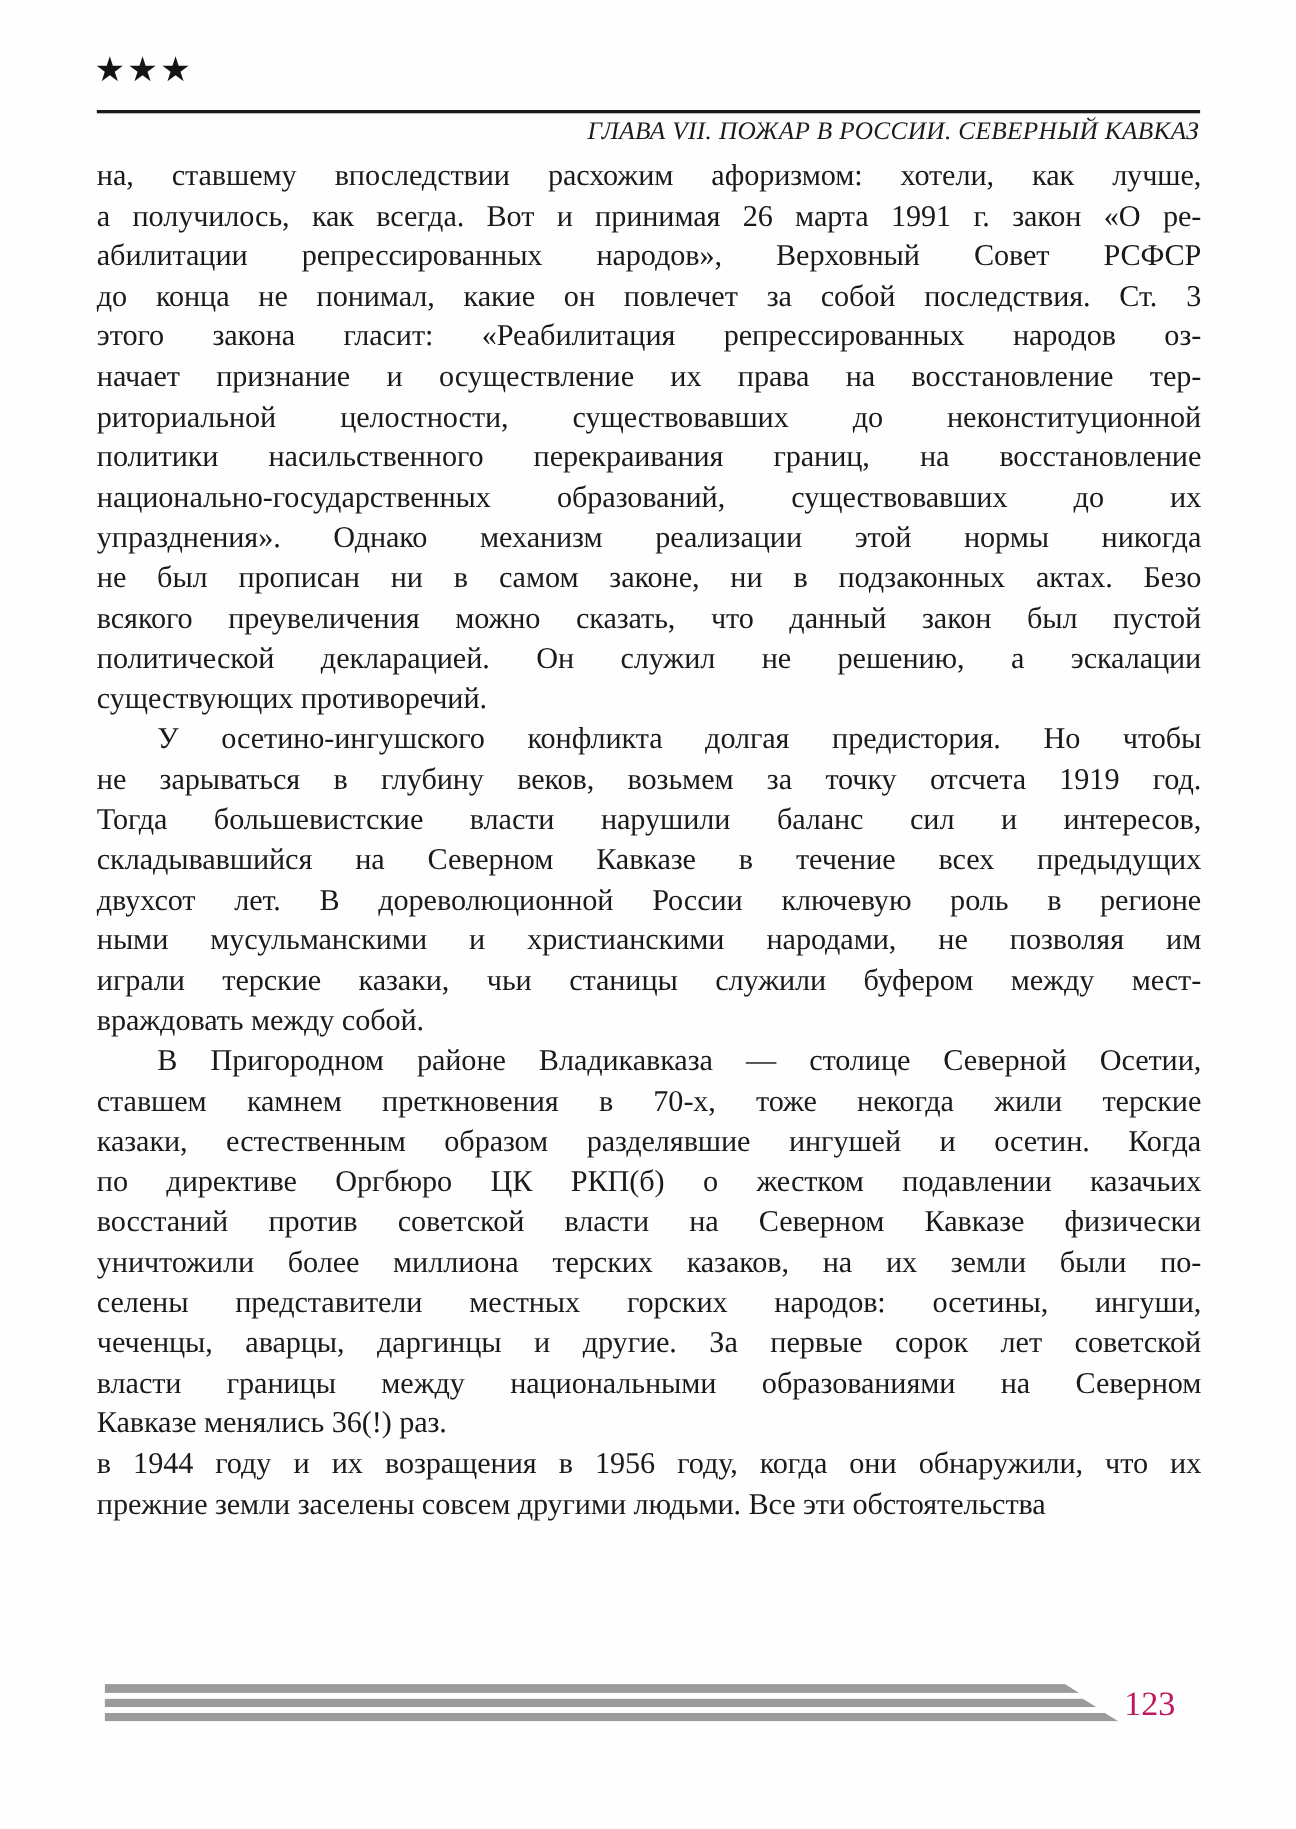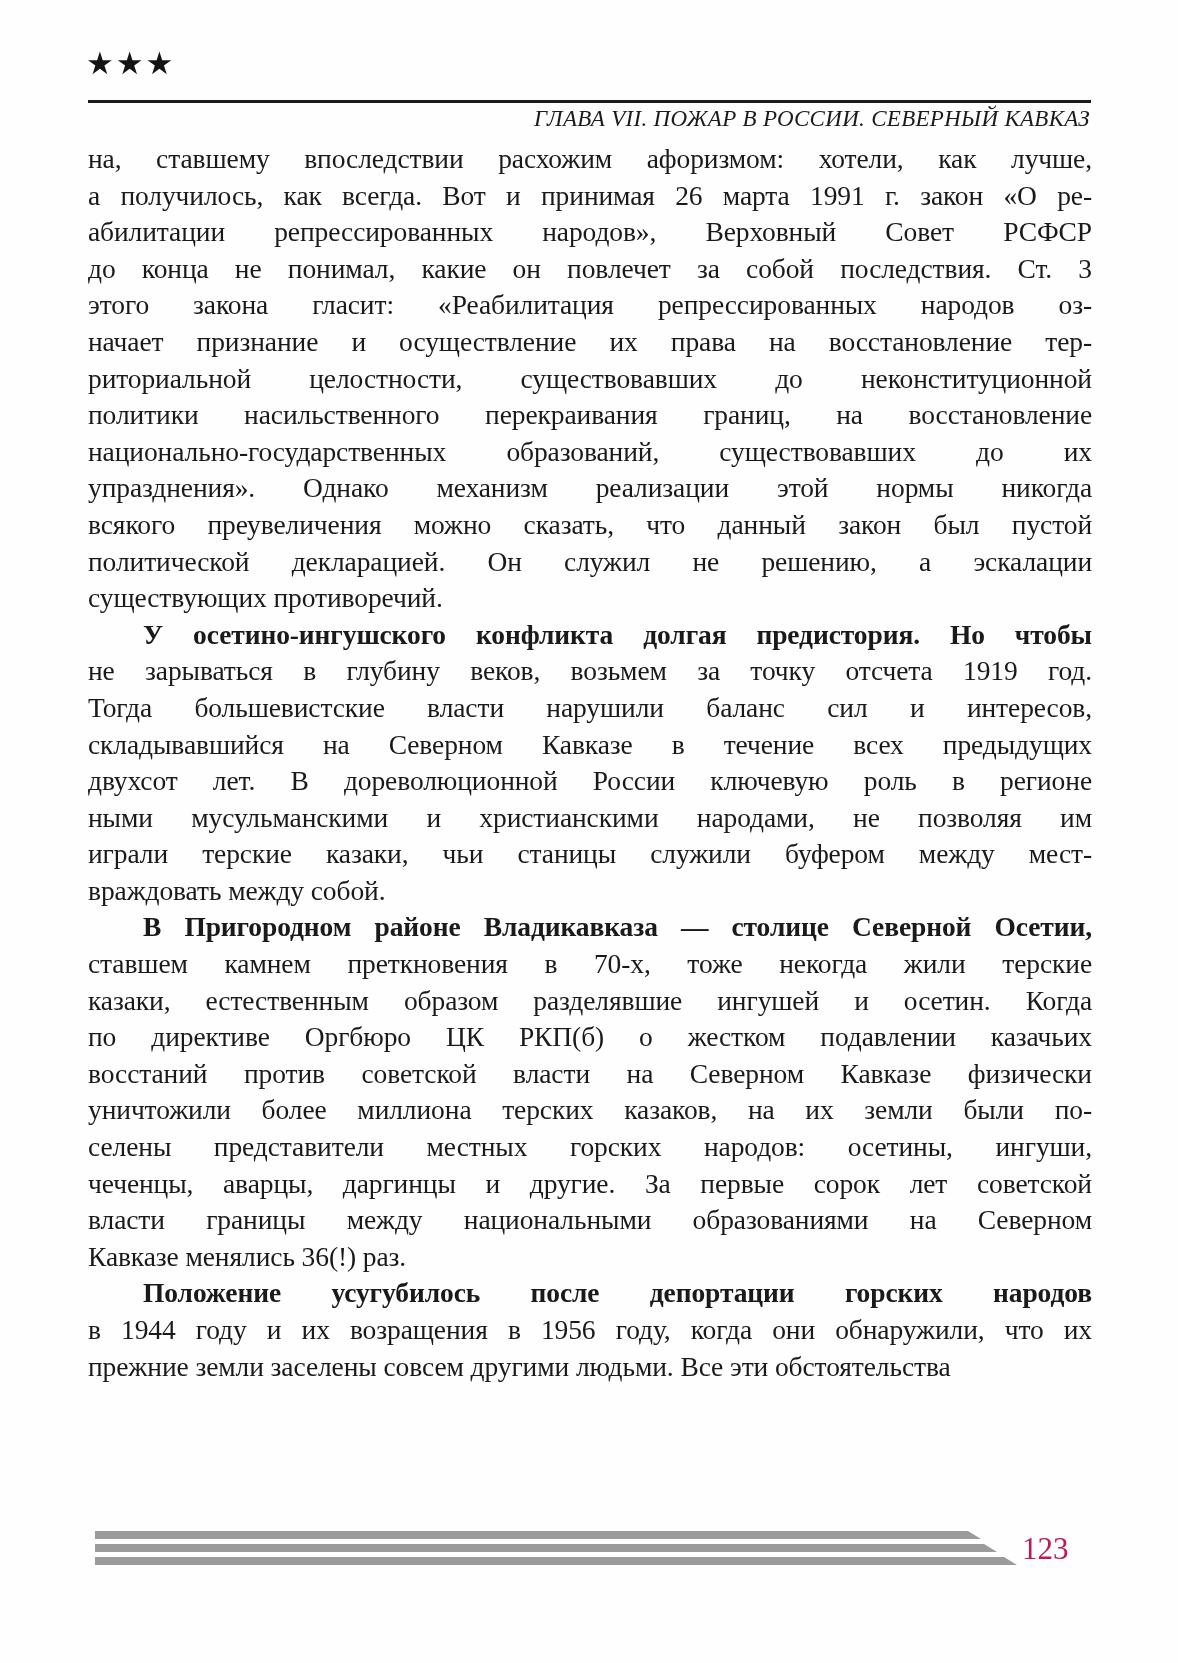--- a/index.html
+++ b/index.html
@@ -50,21 +50,21 @@
   }
   .line {
     height: 36.6px;
     line-height: 36.6px;
     font-size: 27.5px;
     text-align: justify;
     text-align-last: justify;
     letter-spacing: -0.1px;
   }
   .line.last { text-align-last: left; }
-  .line.indent { padding-left: 55px; font-weight: bold; }
+  .line.indent { padding-left: 55px; }
   
   .footer-stripes {
     position: absolute;
     left: 95px;
     top: 1531px;
     width: 930px;
     height: 34px;
   }
   .stripe {
     position: absolute;
@@ -100,20 +100,21 @@
       <div class="line">на, ставшему впоследствии расхожим афоризмом: хотели, как лучше,</div>
       <div class="line">а получилось, как всегда. Вот и принимая 26 марта 1991 г. закон «О ре-</div>
       <div class="line">абилитации репрессированных народов», Верховный Совет РСФСР</div>
       <div class="line">до конца не понимал, какие он повлечет за собой последствия. Ст. 3</div>
       <div class="line">этого закона гласит: «Реабилитация репрессированных народов оз-</div>
       <div class="line">начает признание и осуществление их права на восстановление тер-</div>
       <div class="line">риториальной целостности, существовавших до неконституционной</div>
       <div class="line">политики насильственного перекраивания границ, на восстановление</div>
       <div class="line">национально-государственных образований, существовавших до их</div>
       <div class="line">упразднения». Однако механизм реализации этой нормы никогда</div>
+      <div class="line">не был прописан ни в самом законе, ни в подзаконных актах. Безо</div>
       <div class="line">всякого преувеличения можно сказать, что данный закон был пустой</div>
       <div class="line">политической декларацией. Он служил не решению, а эскалации</div>
       <div class="line last">существующих противоречий.</div>
       <div class="line indent">У осетино-ингушского конфликта долгая предистория. Но чтобы</div>
       <div class="line">не зарываться в глубину веков, возьмем за точку отсчета 1919 год.</div>
       <div class="line">Тогда большевистские власти нарушили баланс сил и интересов,</div>
       <div class="line">складывавшийся на Северном Кавказе в течение всех предыдущих</div>
       <div class="line">двухсот лет. В дореволюционной России ключевую роль в регионе</div>
       <div class="line">ными мусульманскими и христианскими народами, не позволяя им</div>
       <div class="line">играли терские казаки, чьи станицы служили буфером между мест-</div>
@@ -121,21 +122,20 @@
       <div class="line indent">В Пригородном районе Владикавказа — столице Северной Осетии,</div>
       <div class="line">ставшем камнем преткновения в 70-х, тоже некогда жили терские</div>
       <div class="line">казаки, естественным образом разделявшие ингушей и осетин. Когда</div>
       <div class="line">по директиве Оргбюро ЦК РКП(б) о жестком подавлении казачьих</div>
       <div class="line">восстаний против советской власти на Северном Кавказе физически</div>
       <div class="line">уничтожили более миллиона терских казаков, на их земли были по-</div>
       <div class="line">селены представители местных горских народов: осетины, ингуши,</div>
       <div class="line">чеченцы, аварцы, даргинцы и другие. За первые сорок лет советской</div>
       <div class="line">власти границы между национальными образованиями на Северном</div>
       <div class="line last">Кавказе менялись 36(!) раз.</div>
-      <div class="line indent">Положение усугубилось после депортации горских народов</div>
       <div class="line">в 1944 году и их возращения в 1956 году, когда они обнаружили, что их</div>
       <div class="line last">прежние земли заселены совсем другими людьми. Все эти обстоятельства</div>
     </div>
 
   <div class="footer-stripes">
     <div class="stripe s1"></div>
     <div class="stripe s2"></div>
     <div class="stripe s3"></div>
   </div>
 

